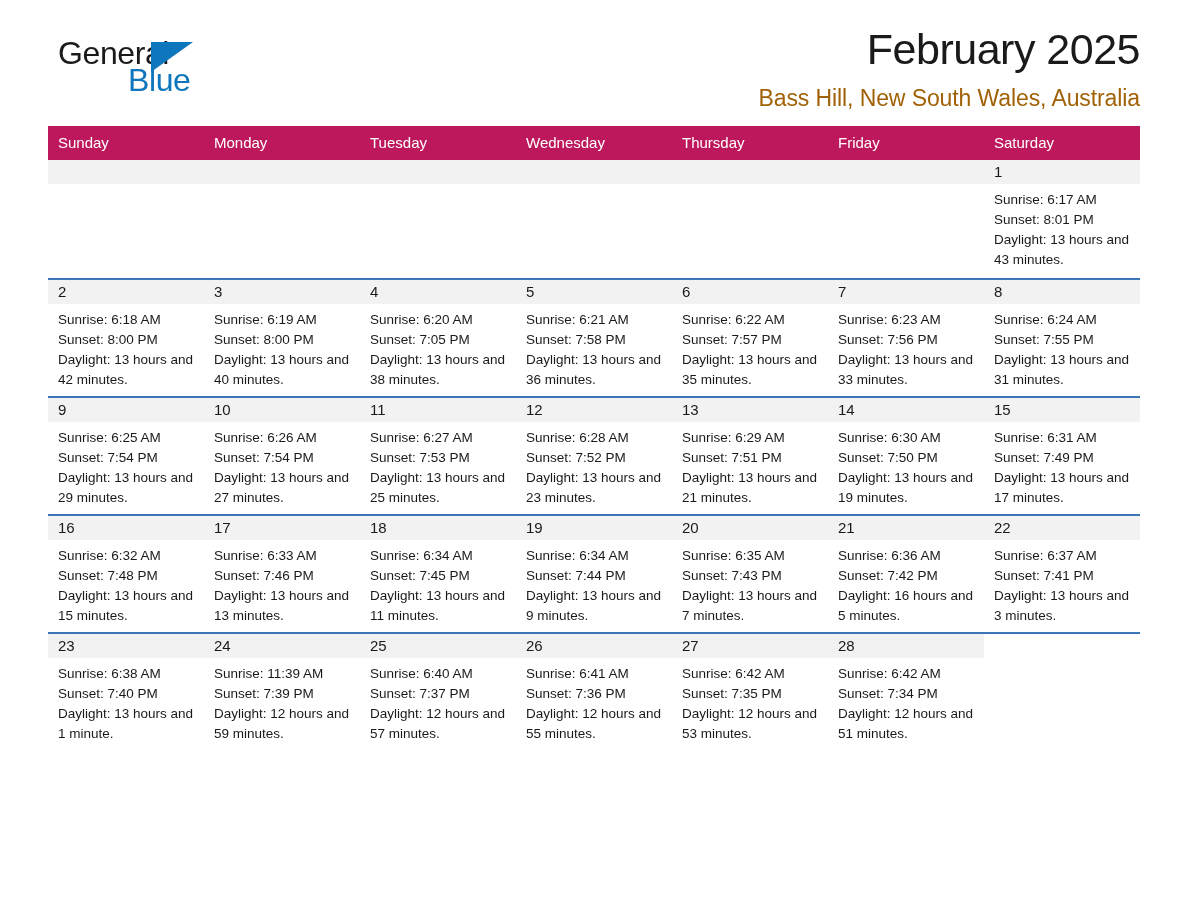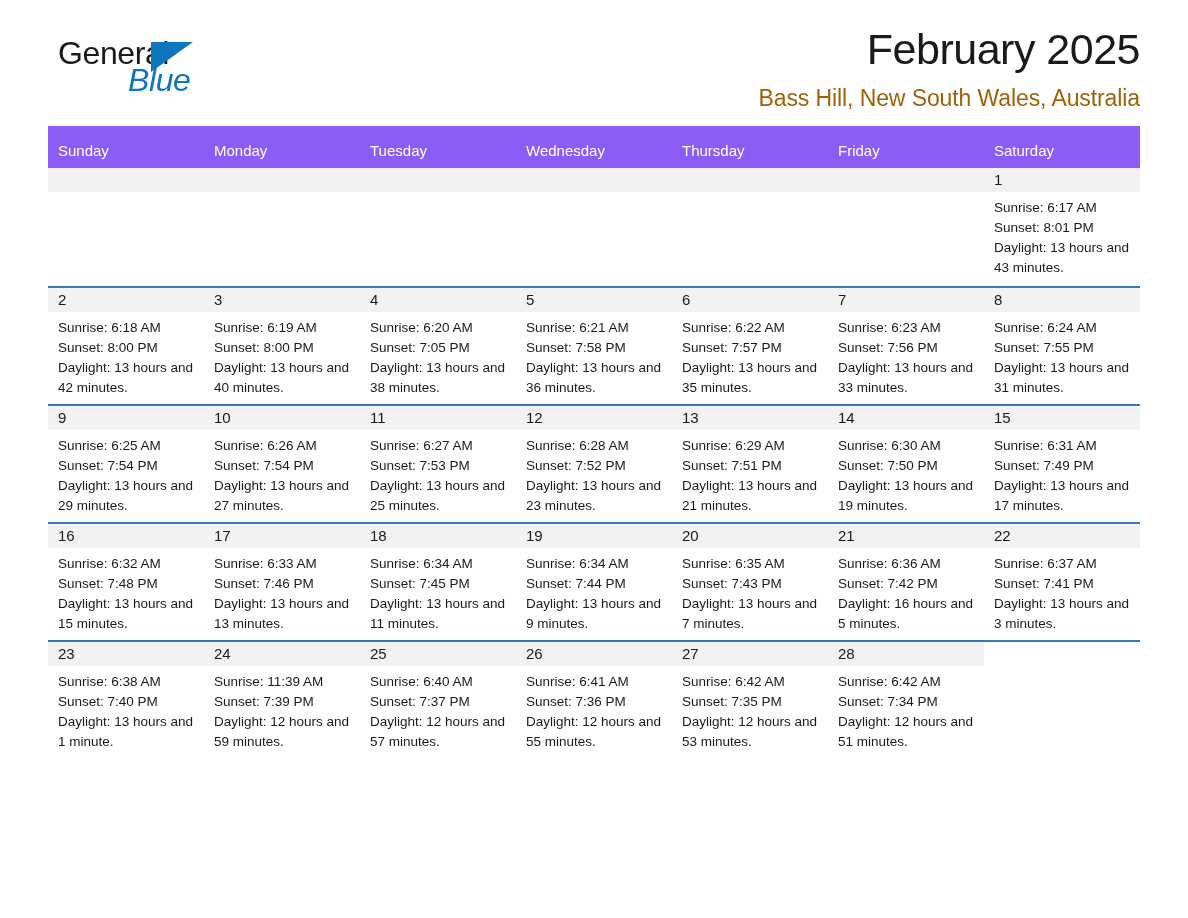--- a/index.html
+++ b/index.html
@@ -48,21 +48,20 @@
     line-height: 34px;
   }
   .brand-blue {
     position: absolute;
     left: 80px;
     top: 27px;
     font-size: 32px;
     color: #0d76bd;
     letter-spacing: -0.4px;
     line-height: 34px;
-    font-style: italic;
   }
   .brand-triangle {
     position: absolute;
     left: 103px;
     top: 6px;
     width: 0;
     height: 0;
     border-left: 42px solid #0d76bd;
     border-bottom: 30px solid transparent;
   }
@@ -90,26 +89,26 @@
 
   
   .calendar {
     margin-top: 16px;
     width: 1092px;
     border-collapse: collapse;
     table-layout: fixed;
   }
 
   .calendar th {
-    background: #8b5cf6;
+    background: #be185d;
     color: #ffffff;
     font-size: 15px;
     font-weight: normal;
     text-align: left;
-    padding: 16px 0 9px 10px;
+    padding: 8px 0 9px 10px;
     height: 17px;
     border: none;
   }
 
   .calendar td {
     vertical-align: top;
     width: 156px;
     height: 118px;
     padding: 0;
     border: none;

